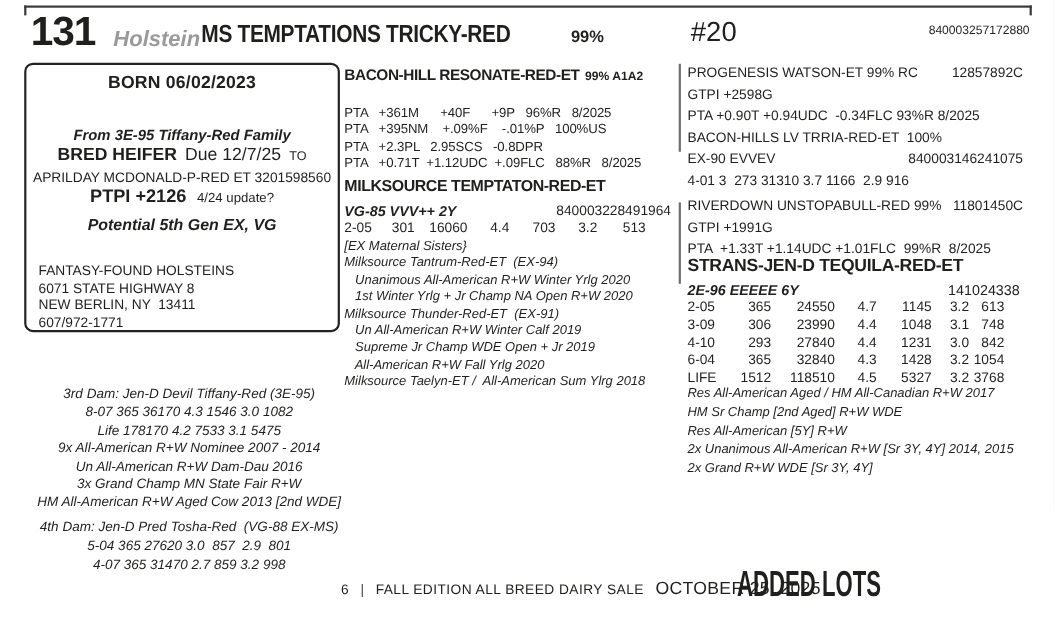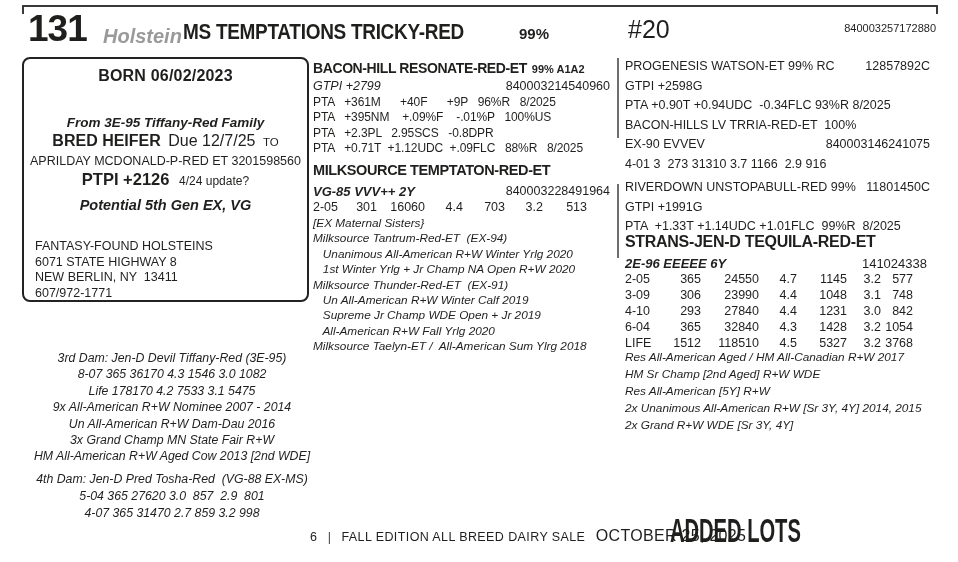--- a/index.html
+++ b/index.html
@@ -122,24 +122,20 @@
     <div class="abs box-potential">Potential 5th Gen EX, VG</div>
     <div class="abs box-breeder">FANTASY-FOUND HOLSTEINS
 6071 STATE HIGHWAY 8
 NEW BERLIN, NY  13411
 607/972-1771</div>
   </div>
 
   <div class="abs s-head">
     <span>BACON-HILL RESONATE-RED-ET</span><span class="s-suffix">99% A1A2</span>
   </div>
-  <div class="abs s-gtpi flexrow">
-    <span class="gtpi-it">GTPI +2799</span>
-    <span>840003214540960</span>
-  </div>
   <div class="abs s-pta">PTA   +361M      +40F      +9P   96%R   8/2025
 PTA   +395NM    +.09%F    -.01%P   100%US
 PTA   +2.3PL   2.95SCS   -0.8DPR
 PTA   +0.71T  +1.12UDC  +.09FLC   88%R   8/2025</div>
 
   <div class="abs d-head">MILKSOURCE TEMPTATON-RED-ET</div>
   <div class="abs d-score flexrow">
     <span class="score-it">VG-85 VVV++   2Y</span>
     <span>840003228491964</span>
   </div>
@@ -192,21 +188,21 @@
     <span>141024338</span>
   </div>
   <div class="abs dd-table">
     <div class="tq-row">
         <span class="cell">2-05</span>
         <span class="cell">365</span>
         <span class="cell">24550</span>
         <span class="cell">4.7</span>
         <span class="cell">1145</span>
         <span class="cell">3.2</span>
-        <span class="cell">577</span>
+        <span class="cell">613</span>
       </div>
     <div class="tq-row">
         <span class="cell">3-09</span>
         <span class="cell">306</span>
         <span class="cell">23990</span>
         <span class="cell">4.4</span>
         <span class="cell">1048</span>
         <span class="cell">3.1</span>
         <span class="cell">748</span>
       </div>

